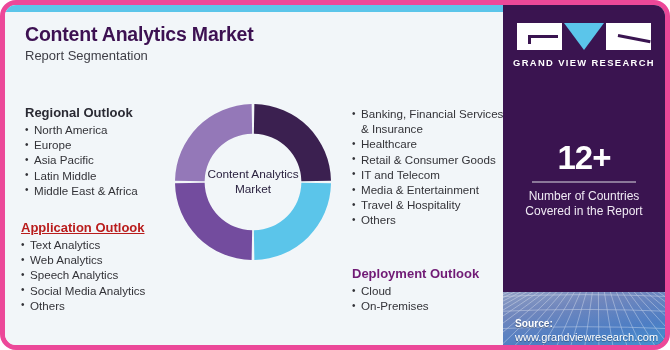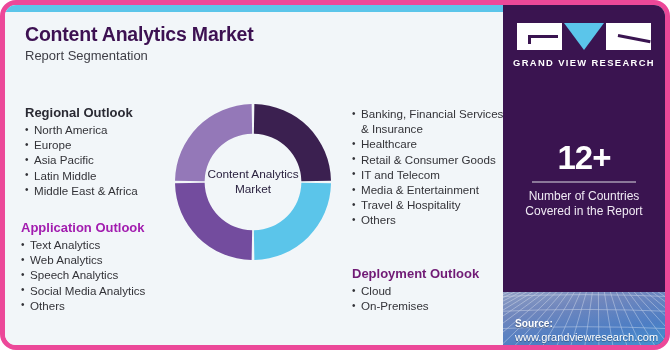--- a/index.html
+++ b/index.html
@@ -55,21 +55,21 @@
   .block li.wrap { white-space:normal; }
   .block li::before {
     content:"\2022";
     position:absolute; left:0; top:-0.5px;
     font-size:10px; color:#333338;
   }
 
   #regional  { left:20px;  top:93px;  width:165px; }
   #regional h3 { color:#2a2a33; }
   #application { left:16px; top:208px; width:175px; }
-  #application h3 { color:#a21caf; }
+  #application h3 { color:#b91c1c;text-decoration:underline; }
   #verticals { left:347px; top:94px;  width:155px; }
   #verticals h3 { color:#5bc2e7; }
   #deployment { left:347px; top:254px; width:155px; }
   #deployment h3 { color:#701a75; }
 
   
   #donut {
     position:absolute; left:168px; top:90px;
     width:160px; height:160px;
   }

